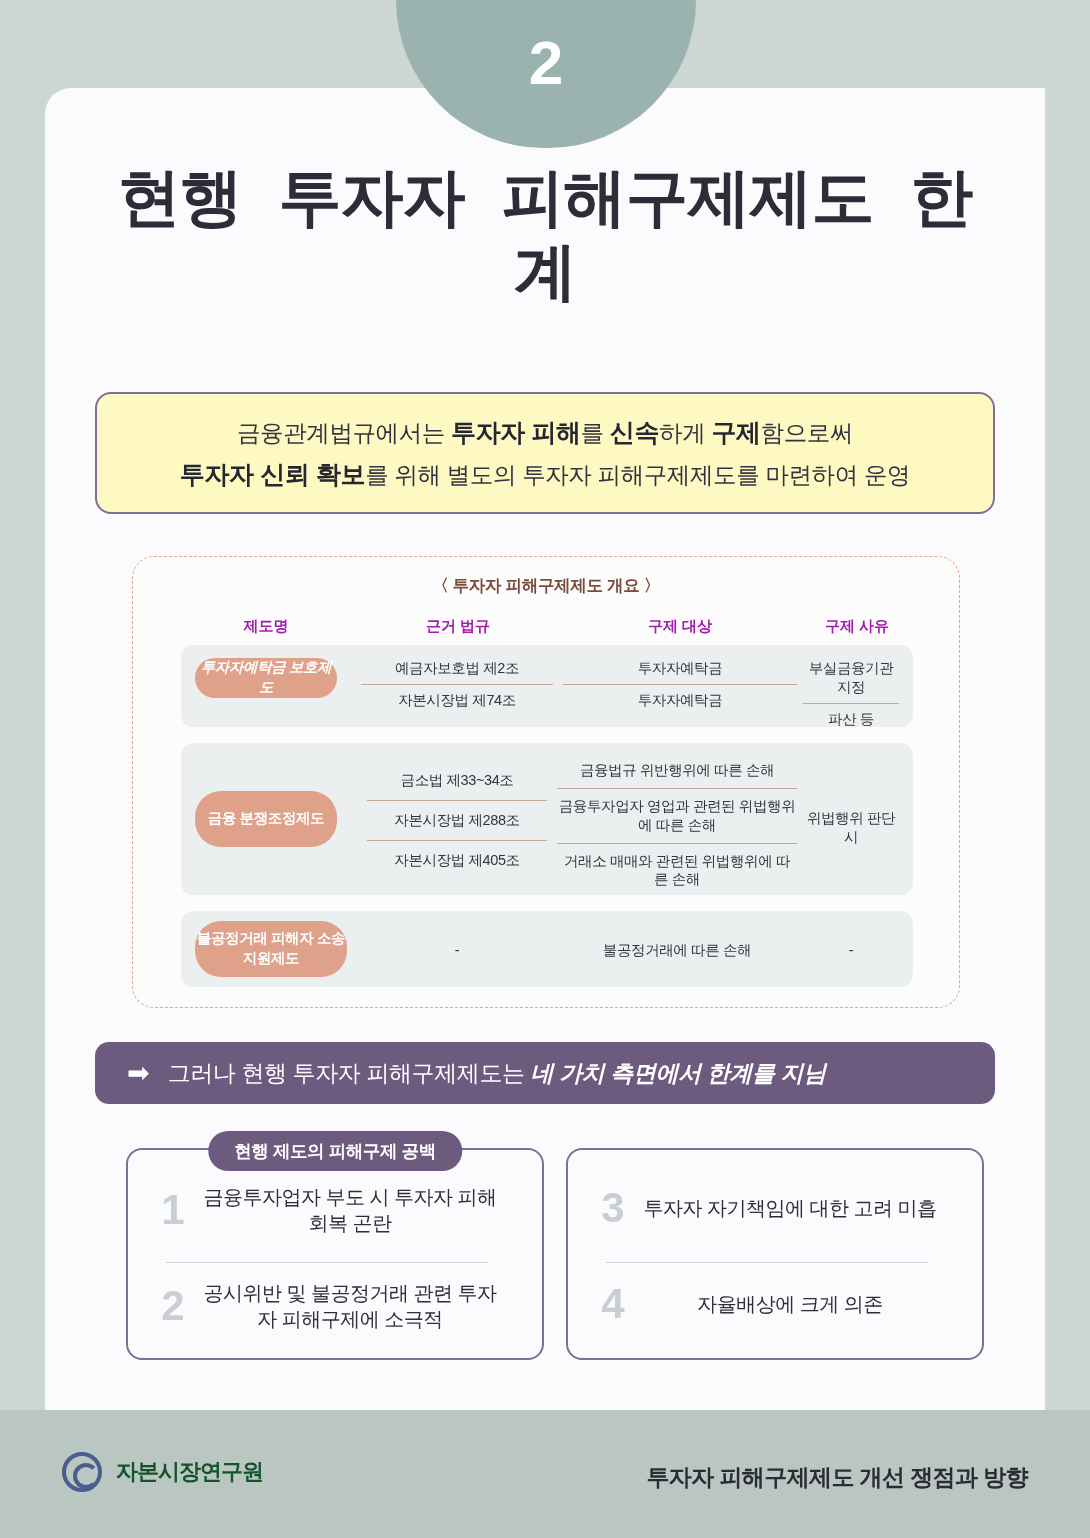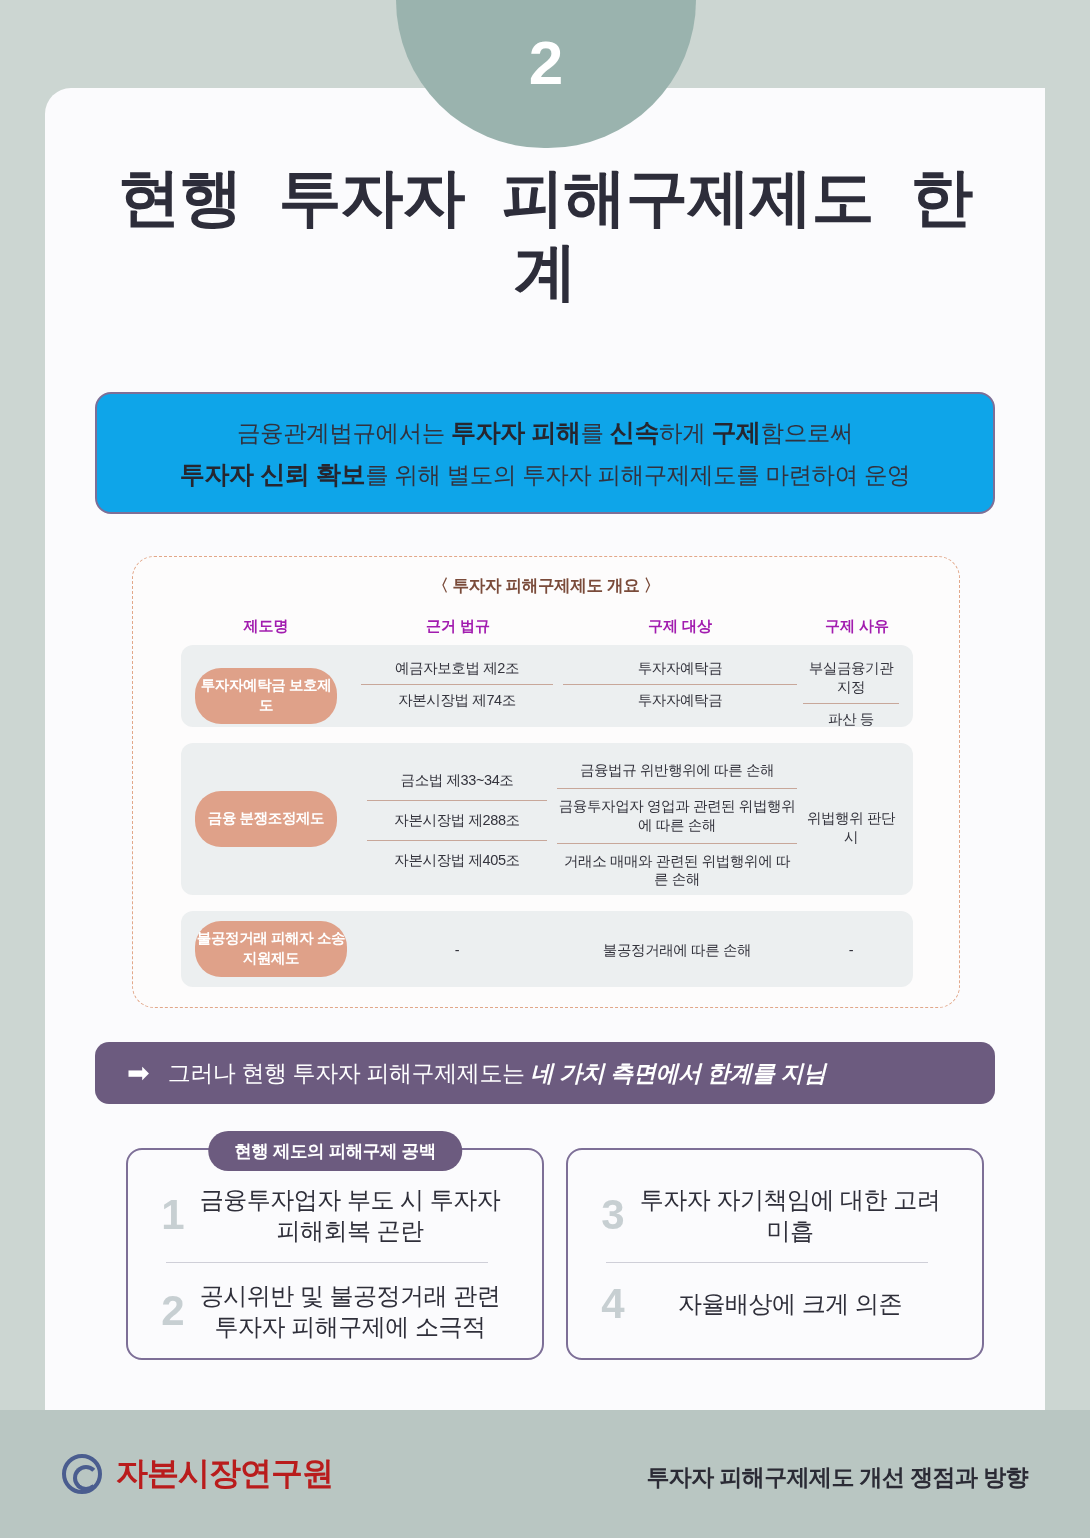--- a/index.html
+++ b/index.html
@@ -47,21 +47,21 @@
     letter-spacing: -1px;
     font-family: Liberation Mono, monospace;
   }
   
   #lead {
     position: absolute;
     left: 95px; top: 392px;
     width: 900px; height: 122px;
     border: 2px solid #7d6f97;
     border-radius: 16px;
-    background: #0ea5e9;
+    background: #fef9c3;
     display: flex;
     flex-direction: column;
     justify-content: center;
     align-items: center;
     gap: 9px;
   }
   #lead .line { font-size: 23.5px; color: #32323e; letter-spacing: -0.4px; }
   #lead .line b { font-weight: bold; font-size: 25px; color: #26262f; }
 
   
@@ -152,21 +152,21 @@
   }
   .bitem {
     position: absolute; left: 22px; width: 354px;
     display: flex; align-items: center;
   }
   .bnum {
     font-size: 42px; font-weight: bold; color: #c7cfd2;
     width: 46px; text-align: center; flex: none;
   }
   .btext {
-    flex: 1; text-align: center; font-size: 24px;
+    flex: 1; text-align: center; font-size: 20px;
     color: #2f2f3a; line-height: 1.3; letter-spacing: -0.5px;
   }
   .bline {
     position: absolute; left: 38px; width: 322px;
     border-top: 1px solid #cfcfd8;
   }
 
   
   #footer {
     position: absolute; left: 0; top: 1410px;
@@ -176,21 +176,21 @@
   #logo-wrap { position: absolute; left: 62px; top: 42px; display: flex; align-items: center; }
   #logo-mark {
     width: 40px; height: 40px; border-radius: 50%;
     border: 4px solid #4a5d8f; position: relative; margin-right: 14px;
   }
   #logo-mark::after {
     content: ""; position: absolute; left: 7px; top: 7px;
     width: 18px; height: 18px; border-radius: 50%;
     border: 4px solid #4a5d8f; border-right-color: transparent;
   }
-  #logo-text { font-size: 32px; font-weight: bold; color: #b91c1c; letter-spacing: -1px; }
+  #logo-text { font-size: 22px; font-weight: bold; color: #14532d; letter-spacing: -1px; }
   #foot-right {
     position: absolute; right: 62px; top: 52px;
     font-size: 23px; font-weight: bold; color: #2b2b35; letter-spacing: -0.6px;
   }
 </style>
 </head>
 <body>
 
 <div id="page">
 
@@ -213,21 +213,21 @@
 
   <div id="tablebox">
     <div id="tbl-title">〈 투자자 피해구제제도 개요 〉</div>
 
     <div class="col-head" style="left:48px; width:170px;">제도명</div>
     <div class="col-head" style="left:230px; width:190px;">근거 법규</div>
     <div class="col-head" style="left:432px; width:230px;">구제 대상</div>
     <div class="col-head" style="left:668px; width:112px;">구제 사유</div>
 
     <div class="rowbox" id="row1">
-      <div class="pill" style="top:23px; width:142px; height:56px;">투자자예탁금 보호제도</div>
+      <div class="pill" style="top:13px; width:142px; height:40px;font-style:italic;">투자자예탁금 보호제도</div>
       <div class="cellgroup" style="left:180px; top:8px; width:192px;">
         <div class="cell sep">예금자보호법 제2조</div>
         <div class="cell">자본시장법 제74조</div>
       </div>
       <div class="cellgroup" style="left:382px; top:8px; width:234px;">
         <div class="cell sep">투자자예탁금</div>
         <div class="cell">투자자예탁금</div>
       </div>
       <div class="cellgroup" style="left:622px; top:8px; width:96px;">
         <div class="cell sep">부실금융기관 지정</div>

